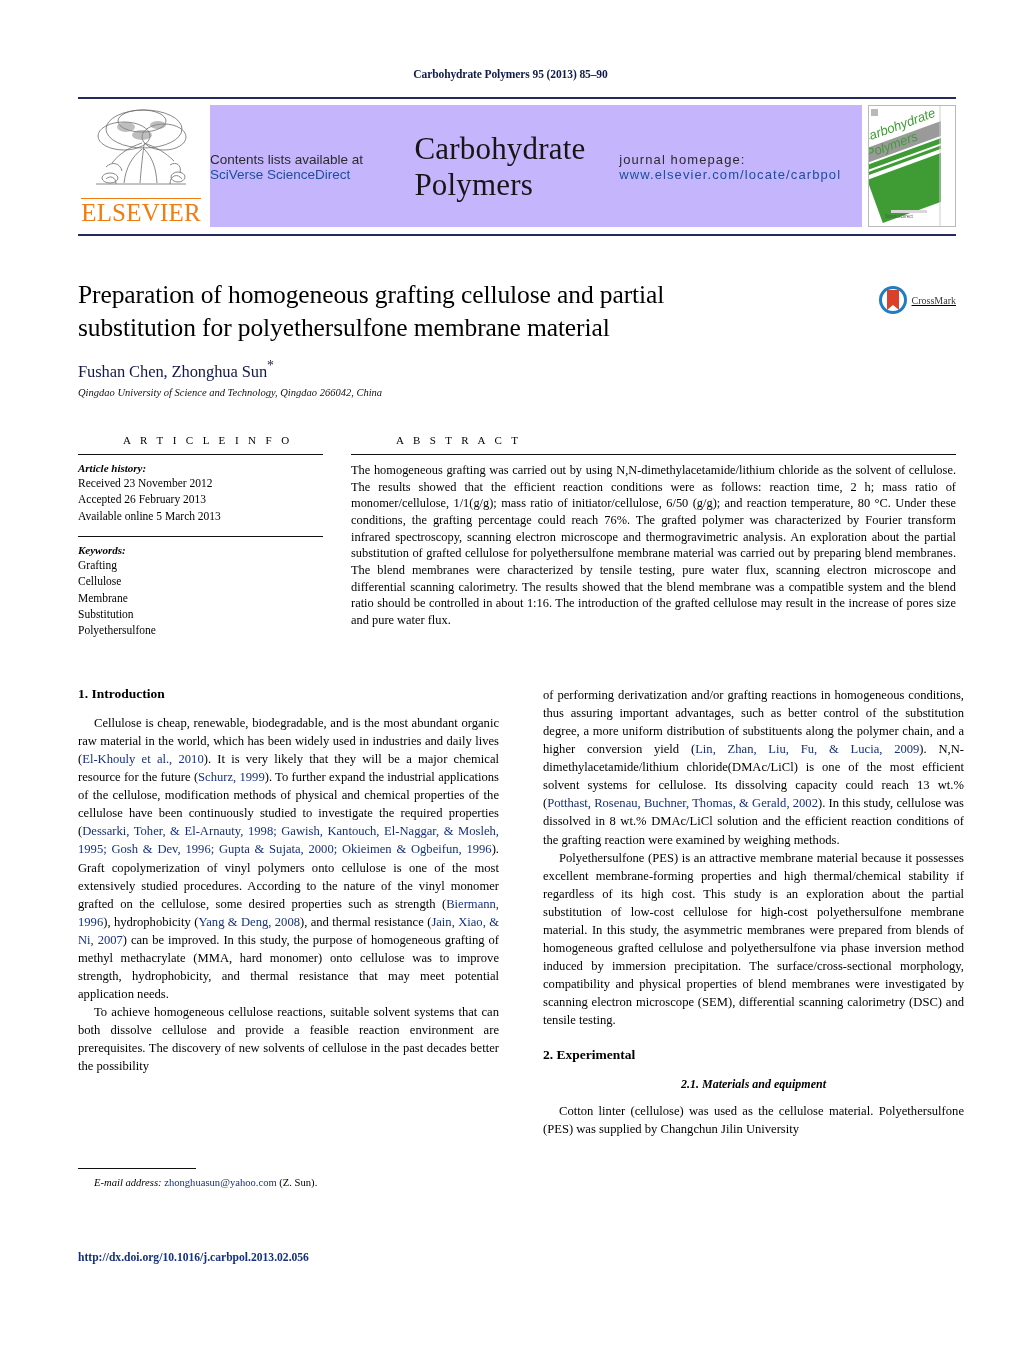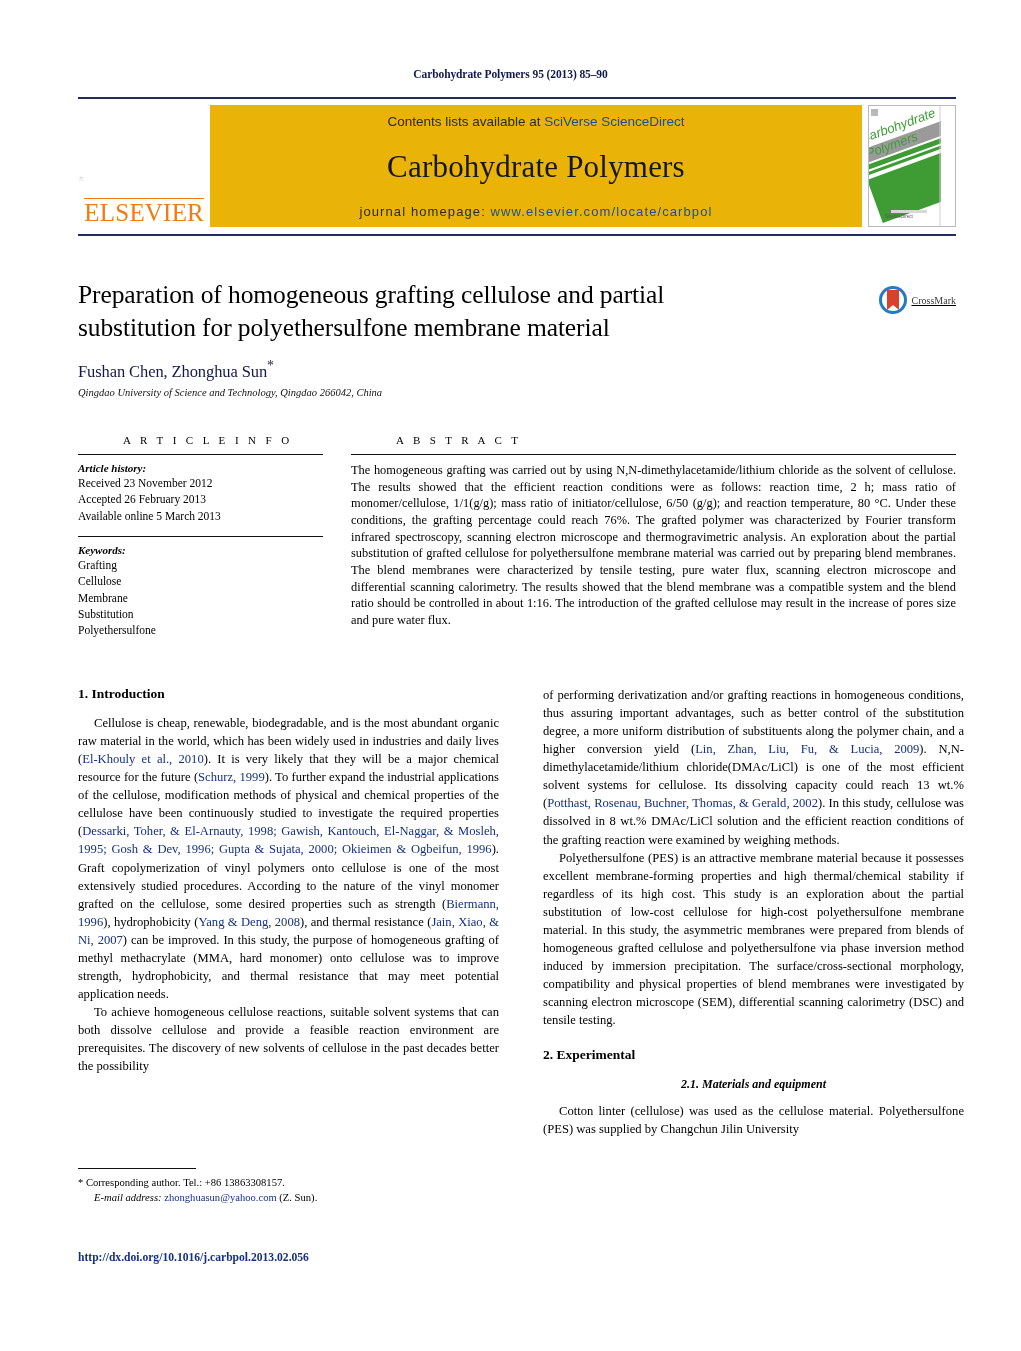--- a/index.html
+++ b/index.html
@@ -46,44 +46,44 @@
   }
   .masthead-row {
     display: flex;
     align-items: stretch;
     height: 122px;
   }
   .elsevier-logo {
     width: 126px;
     flex: 0 0 126px;
     display: flex;
-    flex-direction: row;
+    flex-direction: column;
     justify-content: flex-end;
-    align-items: flex-end;
+    align-items: center;
     padding-bottom: 2px;
   }
   .tree-svg { display: block; }
   .elsevier-word {
     font-family: "Liberation Serif", serif;
     font-size: 25px;
     letter-spacing: 0.2px;
     color: #f07c12;
     line-height: 1;
     border-top: 1.6px solid #f07c12;
     padding-top: 1px;
     margin-top: 1px;
     white-space: nowrap;
   }
   .journal-band {
     flex: 1 1 auto;
-    background: #eab308;
+    background: #c4b5fd;
     margin-left: 6px;
     margin-right: 6px;
     display: flex;
-    flex-direction: column;
+    flex-direction: row;
     justify-content: space-between;
     align-items: center;
     padding: 9px 0 8px 0;
     box-sizing: border-box;
   }
   .contents-line {
     font-family: "Liberation Sans", sans-serif;
     font-size: 13.5px;
     color: #2b2b2b;
   }
@@ -442,24 +442,20 @@
 
       <div class="h1 spaced">2. Experimental</div>
       <div class="h2">2.1. Materials and equipment</div>
 
       <p class="para">Cotton linter (cellulose) was used as the cellulose material. Polyethersulfone (PES) was supplied by Changchun Jilin University</p>
     </div>
   </div>
 
   <div class="footnote-area">
     <div class="footnote-rule"></div>
-    <div class="footnote">
-      <span>*</span>
-      <span>Corresponding author. Tel.: +86 13863308157.</span>
-    </div>
     <div class="footnote" style="padding-left:16px;text-indent:0">
       <span class="it">E-mail address:</span>
       <a href="#">zhonghuasun@yahoo.com</a>
       <span>(Z. Sun).</span>
     </div>
   </div>
 
   <div class="footer">
     <a class="doi-line" href="#">http://dx.doi.org/10.1016/j.carbpol.2013.02.056</a>
   </div>

